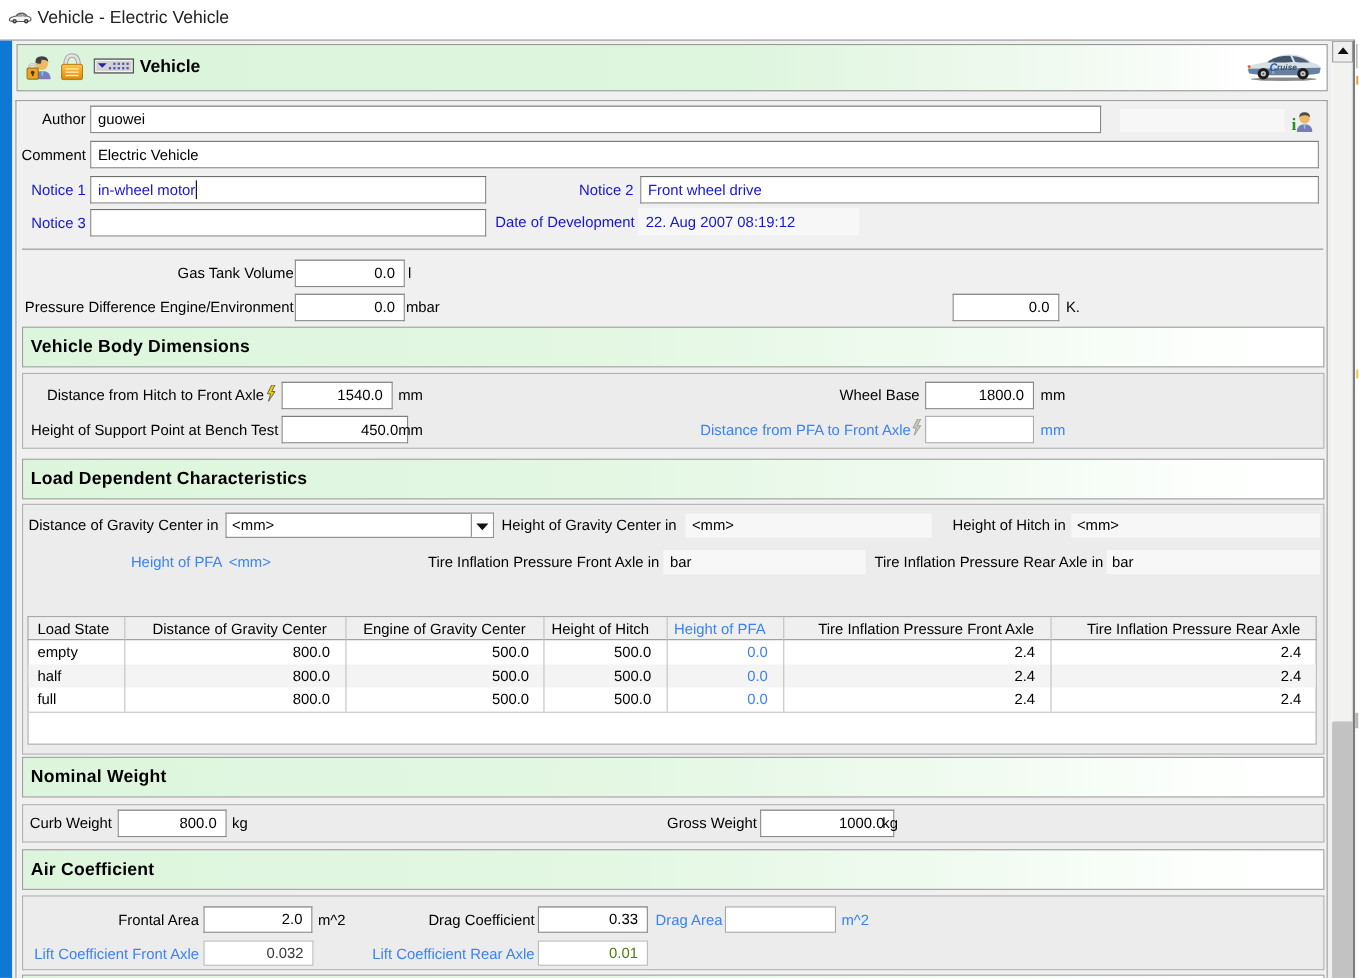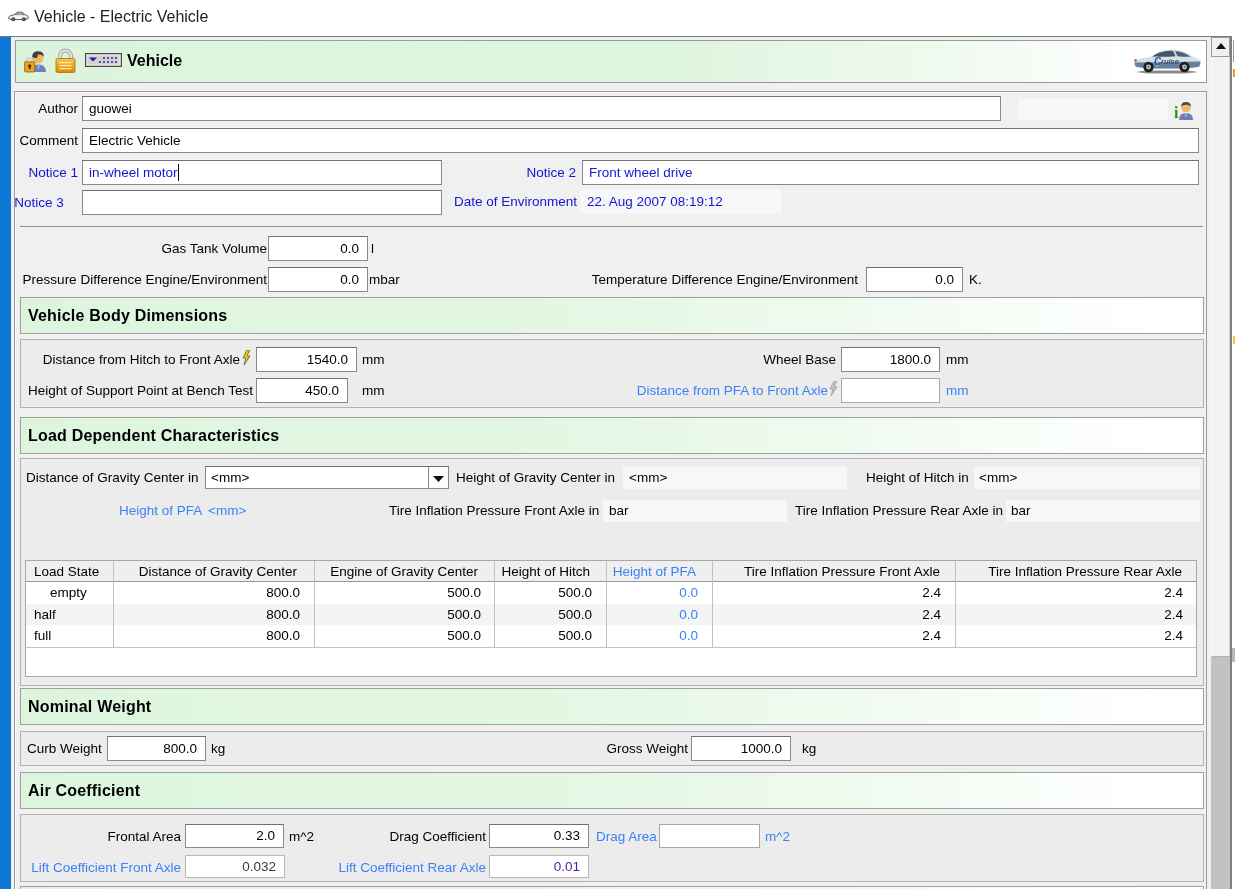--- a/index.html
+++ b/index.html
@@ -130,52 +130,51 @@
   </svg>
 
   <div class="lbl r" style="left:0;top:128px;width:78px;">Comment</div>
   <div class="inp" style="left:82px;top:128px;width:1117px;height:25px;padding-left:6px;">Electric Vehicle</div>
 
   <div class="lbl r blue" style="left:0;top:160px;width:78px;">Notice 1</div>
   <div class="inp blue" style="left:82px;top:160px;width:360px;height:25px;padding-left:6px;">in-wheel motor<span style="display:inline-block;width:1px;height:17px;background:#000;vertical-align:-4px;"></span></div>
   <div class="lbl r blue" style="left:440px;top:160px;width:136px;">Notice 2</div>
   <div class="inp blue" style="left:582px;top:160px;width:617px;height:25px;padding-left:6px;">Front wheel drive</div>
 
-  <div class="lbl r blue" style="left:0;top:190px;width:78px;text-align:center;">Notice 3</div>
+  <div class="lbl r blue" style="left:0;top:190px;width:78px;">Notice 3</div>
   <div class="inp" style="left:82px;top:190px;width:360px;height:25px;"></div>
-  <div class="lbl r blue" style="left:440px;top:189px;width:137px;">Date of Environment</div>
+  <div class="lbl r blue" style="left:440px;top:189px;width:137px;">Date of Development</div>
   <div class="flat blue" style="left:580px;top:189px;width:201px;height:25px;line-height:25px;padding-left:7px;">22. Aug 2007 08:19:12</div>
 
   <div class="abs" style="left:20px;top:226px;width:1183px;height:1px;background:#909090;"></div>
 
   <div class="lbl r" style="left:0;top:236px;width:267px;">Gas Tank Volume</div>
   <div class="inp num" style="left:268px;top:236px;width:100px;height:25px;">0.0</div>
   <div class="lbl" style="left:371px;top:236px;">l</div>
   <div class="lbl r" style="left:0;top:267px;width:267px;">Pressure Difference Engine/Environment</div>
   <div class="inp num" style="left:268px;top:267px;width:100px;height:25px;">0.0</div>
   <div class="lbl" style="left:369px;top:267px;">mbar</div>
-  <div class="lbl r" style="left:560px;top:267px;width:298px;">Temperature Difference Engine/Environment</div>
   <div class="inp num" style="left:866px;top:267px;width:97px;height:25px;">0.0</div>
   <div class="lbl" style="left:969px;top:267px;">K.</div>
 
   <div class="bar" style="top:297px;padding-left:42px;">
       <b>Vehicle Body Dimensions</b>
     </div>
   <div class="panel" style="top:339px;height:69px;"></div>
   <div class="lbl r" style="left:0;top:347px;width:240px;">Distance from Hitch to Front Axle</div>
   <svg class="abs" style="left:242px;top:350px;" width="9" height="15" viewBox="0 0 9 15">
       <path d="M5 0 L1 8 L4 8 L2 15 L8 6 L5 6 L8 0 Z" fill="#f0d000" stroke="#555" stroke-width="0.8"></path>
     </svg>
   <div class="inp num" style="left:256px;top:347px;width:101px;height:25px;">1540.0</div>
   <div class="lbl" style="left:362px;top:347px;">mm</div>
   <div class="lbl r" style="left:600px;top:347px;width:236px;">Wheel Base</div>
   <div class="inp num" style="left:841px;top:347px;width:99px;height:25px;">1800.0</div>
   <div class="lbl" style="left:946px;top:347px;">mm</div>
   <div class="lbl r" style="left:0;top:378px;width:253px;">Height of Support Point at Bench Test</div>
-  <div class="inp num" style="left:256px;top:378px;width:92px;height:25px;">450.0</div>
+  <div class="inp num" style="left:256px;top:378px;width:115px;height:25px;">450.0</div>
   <div class="lbl" style="left:362px;top:378px;">mm</div>
   <div class="lbl r gray" style="left:600px;top:378px;width:228px;">Distance from PFA to Front Axle</div>
   <svg class="abs" style="left:829px;top:381px;" width="9" height="15" viewBox="0 0 9 15">
       <path d="M5 0 L1 8 L4 8 L2 15 L8 6 L5 6 L8 0 Z" fill="#c8c8b8" stroke="#999" stroke-width="0.8"></path>
     </svg>
   <div class="inp" style="left:841px;top:378px;width:99px;height:25px;border-color:#aaa;"></div>
   <div class="lbl gray" style="left:946px;top:378px;">mm</div>
 
   <div class="bar" style="top:417px;">
       <b>Load Dependent Characteristics</b>
@@ -211,21 +210,21 @@
   <div class="abs colsep" style="left:955px;"></div>
 
   <div class="th" style="left:26px;width:80px;text-align:left;padding-left:8px;">Load State</div>
   <div class="th r" style="left:114px;width:191px;">Distance of Gravity Center</div>
   <div class="th r" style="left:314px;width:172px;">Engine of Gravity Center</div>
   <div class="th r" style="left:495px;width:103px;">Height of Hitch</div>
   <div class="th r gray" style="left:606px;width:98px;">Height of PFA</div>
   <div class="th r" style="left:956px;width:234px;">Tire Inflation Pressure Rear Axle</div>
   <div class="th r" style="left:712px;width:236px;">Tire Inflation Pressure Front Axle</div>
 
-  <div class="td" style="left:26px;top:582px;width:80px;text-align:left;padding-left:24px;">empty</div>
+  <div class="td" style="left:26px;top:582px;width:80px;text-align:left;padding-left:8px;">empty</div>
   <div class="td r" style="left:114px;top:582px;width:193px;">800.0</div>
   <div class="td r" style="left:314px;top:582px;width:174px;">500.0</div>
   <div class="td r" style="left:495px;top:582px;width:104px;">500.0</div>
   <div class="td r gray" style="left:606px;top:582px;width:99px;">0.0</div>
   <div class="td r" style="left:712px;top:582px;width:236px;">2.4</div>
   <div class="td r" style="left:956px;top:582px;width:234px;">2.4</div>
   <div class="td" style="left:26px;top:603.5px;width:80px;text-align:left;padding-left:8px;">half</div>
   <div class="td r" style="left:114px;top:603.5px;width:193px;">800.0</div>
   <div class="td r" style="left:314px;top:603.5px;width:174px;">500.0</div>
   <div class="td r" style="left:495px;top:603.5px;width:104px;">500.0</div>
@@ -241,39 +240,39 @@
   <div class="td r" style="left:956px;top:625px;width:234px;">2.4</div>
 
   <div class="bar" style="top:688px;">
       <b>Nominal Weight</b>
     </div>
   <div class="panel" style="top:731px;height:35px;"></div>
   <div class="lbl" style="left:27px;top:736px;">Curb Weight</div>
   <div class="inp num" style="left:107px;top:736px;width:99px;height:25px;">800.0</div>
   <div class="lbl" style="left:211px;top:736px;">kg</div>
   <div class="lbl r" style="left:500px;top:736px;width:188px;">Gross Weight</div>
-  <div class="inp num" style="left:691px;top:736px;width:100px;height:25px;">1000.0</div>
+  <div class="inp num" style="left:691px;top:736px;width:122px;height:25px;">1000.0</div>
   <div class="lbl" style="left:802px;top:736px;">kg</div>
 
   <div class="bar" style="top:772px;">
       <b>Air Coefficient</b>
     </div>
   <div class="panel" style="top:814px;height:68px;"></div>
   <div class="lbl r" style="left:0;top:824px;width:181px;">Frontal Area</div>
   <div class="inp num" style="left:185px;top:824px;width:99px;height:24px;line-height:22px;">2.0</div>
   <div class="lbl" style="left:289px;top:824px;">m^2</div>
   <div class="lbl r" style="left:300px;top:824px;width:186px;">Drag Coefficient</div>
   <div class="inp num" style="left:489px;top:824px;width:100px;height:24px;line-height:22px;">0.33</div>
   <div class="lbl gray" style="left:596px;top:824px;">Drag Area</div>
   <div class="inp" style="left:659px;top:824px;width:101px;height:24px;border-color:#a8a8a8;"></div>
   <div class="lbl gray" style="left:765px;top:824px;">m^2</div>
   <div class="lbl r gray" style="left:0;top:855px;width:181px;">Lift Coefficient Front Axle</div>
   <div class="inp num" style="left:185px;top:855px;width:100px;height:23px;line-height:21px;border-color:#b8b8b8;color:#3a3a3a;">0.032</div>
   <div class="lbl r gray" style="left:300px;top:855px;width:186px;">Lift Coefficient Rear Axle</div>
-  <div class="inp num" style="left:489px;top:855px;width:100px;height:23px;line-height:21px;border-color:#b8b8b8;color:#4c1d95;">0.01</div>
+  <div class="inp num" style="left:489px;top:855px;width:100px;height:23px;line-height:21px;border-color:#b8b8b8;color:#4d7c0f;">0.01</div>
 
   <div class="bar" style="top:886px;height:10px;"></div>
 
   <div class="abs" style="left:1211px;top:37px;width:19px;height:852px;background:#f1f1f0;"></div>
   <div class="abs" style="left:1211px;top:37px;width:19px;height:20px;background:#f0f0f0;border:1px solid #9a9a9a;"></div>
   <svg class="abs" style="left:1216px;top:43px;" width="10" height="6" viewBox="0 0 10 6">
       <path d="M5 0 L10 6 L0 6 Z" fill="#111"></path>
     </svg>
   <div class="abs" style="left:1211px;top:57px;width:19px;height:600px;background:#f2f2f1;border-left:1px solid #fafafa;border-bottom:1px solid #b0b0b0;box-shadow:inset -1px 0 0 #d8d8d8;"></div>
   <div class="abs" style="left:1211px;top:657px;width:19px;height:232px;background:#c2c2c2;"></div>

